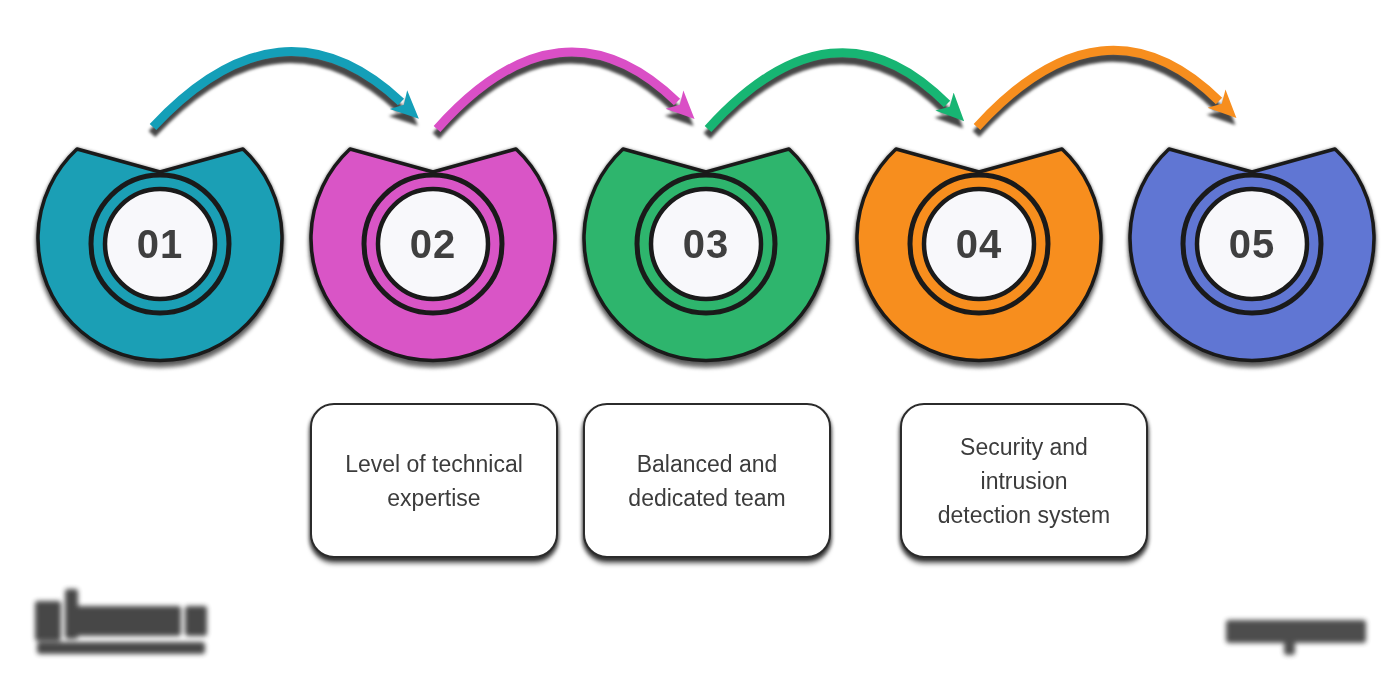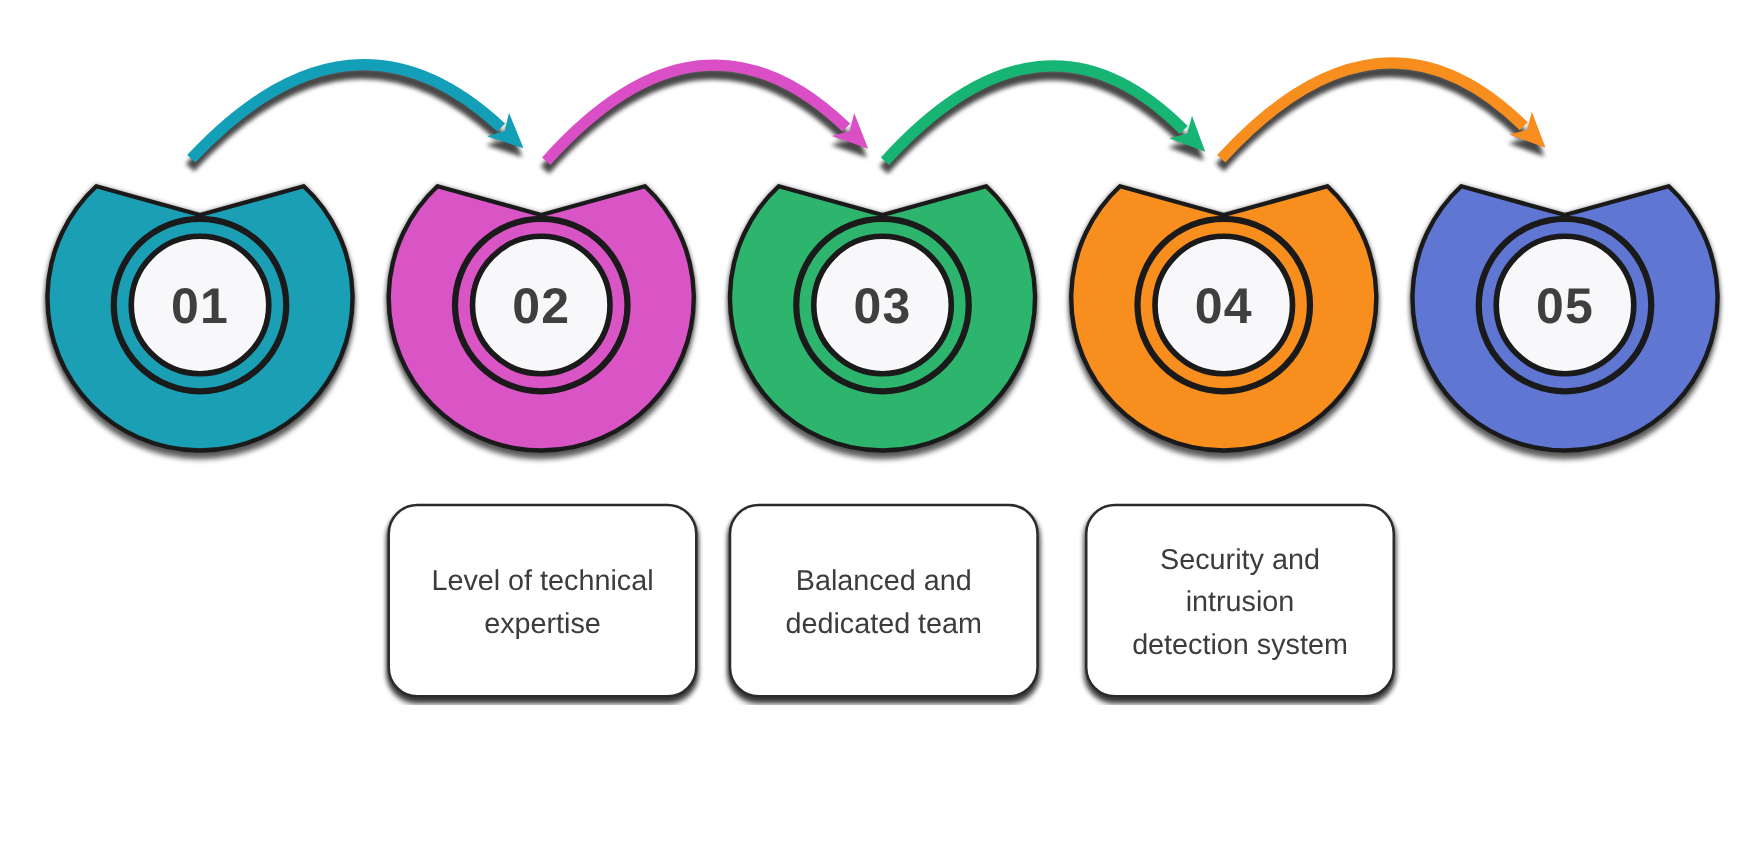--- a/index.html
+++ b/index.html
@@ -1,17 +1,17 @@
 <!DOCTYPE html>
 <html><head>
 <meta charset="utf-8">
 <style>
   html,body{margin:0;padding:0;background:#ffffff;}
   .canvas{
-    position:relative;width:1400px;height:564px;background:#ffffff;overflow:hidden;
+    position:relative;width:1400px;height:678px;background:#ffffff;overflow:hidden;
     font-family:"Liberation Sans","DejaVu Sans",sans-serif;
   }
   
   .arrows-svg{position:absolute;left:0;top:0;}
   .arrow-path{fill:none;stroke-width:9;stroke-linecap:butt;}
   .arrow-g{filter:drop-shadow(-1px 7px 1.5px rgba(18,18,18,0.78));}
   
   .badge{position:absolute;top:113px;width:250px;height:250px;
          filter:drop-shadow(0 5px 2px rgba(15,15,15,0.55)) drop-shadow(0 0 1.5px rgba(20,20,20,0.45));}
   .badge-outer{stroke:#1a1a1a;stroke-width:3.5;stroke-linejoin:round;}
@@ -98,21 +98,21 @@
     <circle class="badge-core" cx="125" cy="131" r="55"></circle>
     <text class="badge-number" x="125" y="145" text-anchor="middle">05</text>
   </svg>
 
   <div class="card" style="left:310px">
     <div class="card-text">Level of technical<br>expertise</div>
   </div>
   <div class="card" style="left:583px">
     <div class="card-text">Balanced and<br>dedicated team</div>
   </div>
-  <div class="card" style="left:868px">
+  <div class="card" style="left:900px">
     <div class="card-text">Security and<br>intrusion<br>detection system</div>
   </div>
 
   <div class="logo-left" aria-label="illegible dark logo mark with tagline">
     <div class="blob" style="left:0;top:12px;width:26px;height:40px;"></div>
     <div class="blob" style="left:30px;top:0;width:13px;height:50px;"></div>
     <div class="blob" style="left:34px;top:17px;width:112px;height:30px;"></div>
     <div class="blob" style="left:150px;top:17px;width:22px;height:30px;"></div>
     <div class="blob" style="left:2px;top:53px;width:168px;height:12px;"></div>
   </div>

